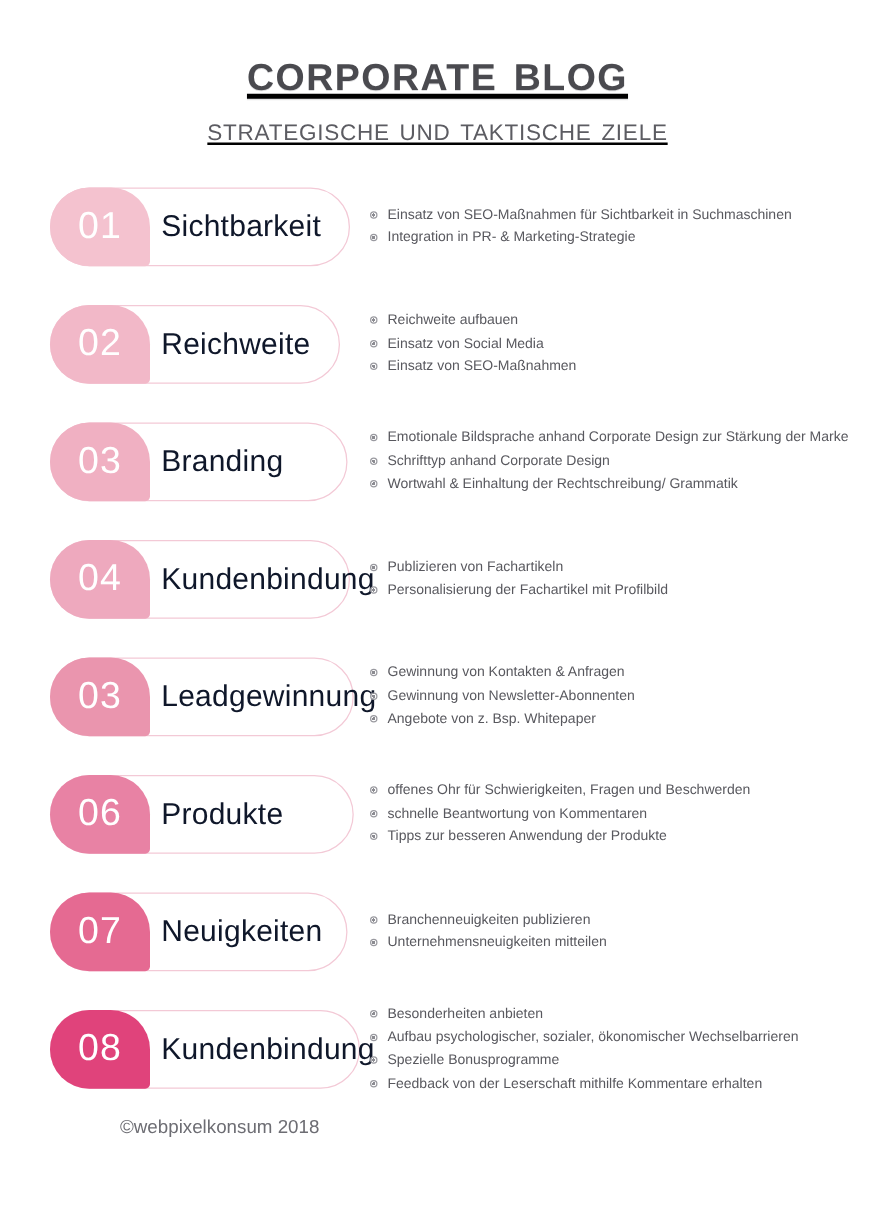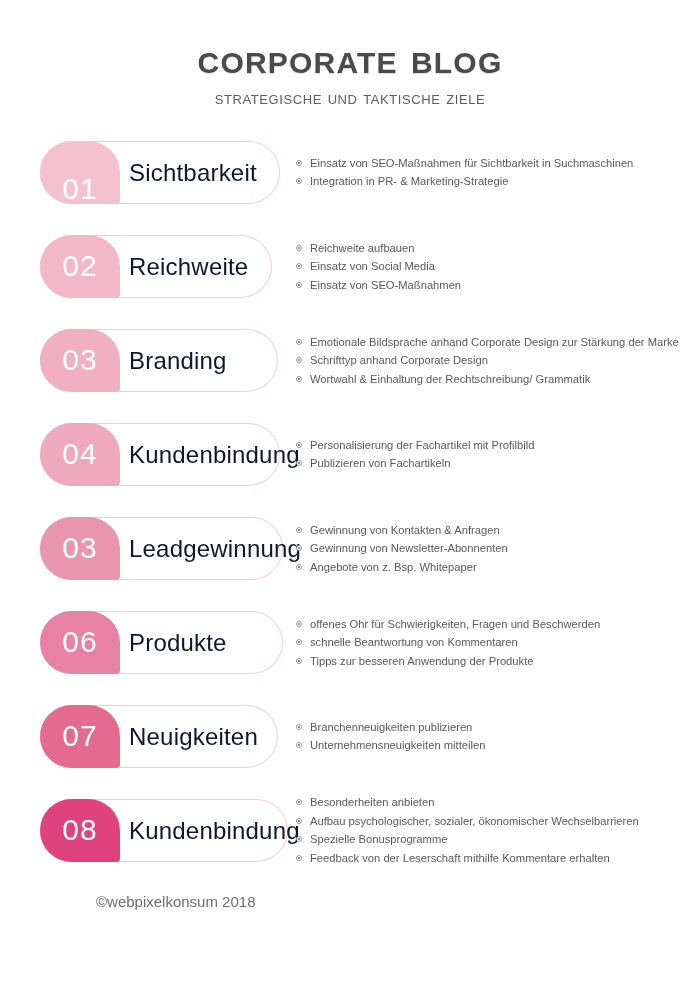--- a/index.html
+++ b/index.html
@@ -13,20 +13,21 @@
     font-family: "Liberation Sans", sans-serif;
     overflow: hidden;
     position: relative;
   }
 
   .page {
     position: relative;
     width: 700px;
     height: 841px;
     box-sizing: border-box;
+    text-decoration: underline;
   }
 
   
   .header {
     text-align: center;
     padding-top: 36px;
   }
   .title {
     font-family: "Liberation Sans", sans-serif;
     font-size: 43px;
@@ -34,21 +35,21 @@
     color: #4a4a4f;
     letter-spacing: 1.2px;
     font-variant: small-caps;
     text-transform: lowercase;
     line-height: 1.05;
     margin: 0;
     text-shadow: 0 1px 0 rgba(160,160,165,0.35);
   }
   .subtitle {
     font-family: "Liberation Sans", sans-serif;
-    font-size: 18px;
+    font-size: 26px;
     font-weight: 300;
     color: #5c5c62;
     letter-spacing: 0.6px;
     font-variant: small-caps;
     text-transform: lowercase;
     margin: 8px 0 0 0;
     line-height: 1.1;
   }
 
   
@@ -155,21 +156,21 @@
 <div class="page">
 
   <div class="header">
     <h1 class="title">Corporate Blog</h1>
     <div class="subtitle">Strategische und taktische Ziele</div>
   </div>
 
   <div class="rows" id="rows-container">
       <div class="row">
         <div class="pill" style="width: 240px;">
-          <div class="cap" style="background: rgb(244, 194, 207); align-items: flex-end;">
+          <div class="cap" style="background: rgb(244, 194, 207);">
             <span class="cap-num">01</span>
           </div>
           <div class="pill-label">Sichtbarkeit</div>
         </div>
         <ul class="bullets" style="top: 19px;">
           <li class="bullet"><span class="dot"></span><span>Einsatz von SEO-Maßnahmen für Sichtbarkeit in Suchmaschinen</span></li>
           <li class="bullet"><span class="dot"></span><span>Integration in PR- &amp; Marketing-Strategie</span></li>
         </ul>
       </div>
       <div class="row">
@@ -199,22 +200,22 @@
         </ul>
       </div>
       <div class="row">
         <div class="pill" style="width: 240px;">
           <div class="cap" style="background: rgb(238, 169, 190);">
             <span class="cap-num">04</span>
           </div>
           <div class="pill-label">Kundenbindung</div>
         </div>
         <ul class="bullets" style="top: 19px;">
+          <li class="bullet"><span class="dot"></span><span>Publizieren von Fachartikeln</span></li>
           <li class="bullet"><span class="dot"></span><span>Personalisierung der Fachartikel mit Profilbild</span></li>
-          <li class="bullet"><span class="dot"></span><span>Publizieren von Fachartikeln</span></li>
         </ul>
       </div>
       <div class="row">
         <div class="pill" style="width: 243px;">
           <div class="cap" style="background: rgb(234, 149, 174);">
             <span class="cap-num">03</span>
           </div>
           <div class="pill-label">Leadgewinnung</div>
         </div>
         <ul class="bullets" style="top: 9.75px;">

